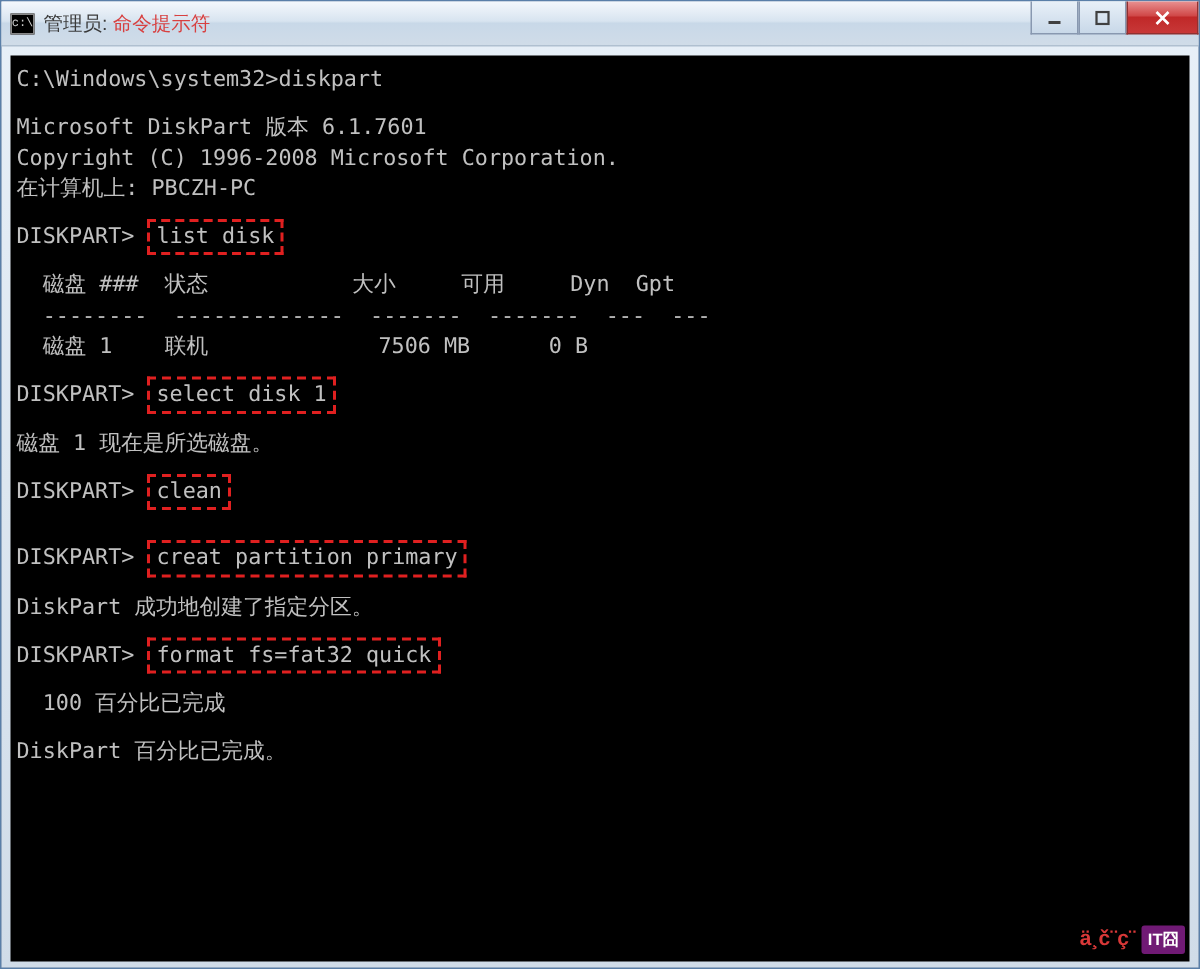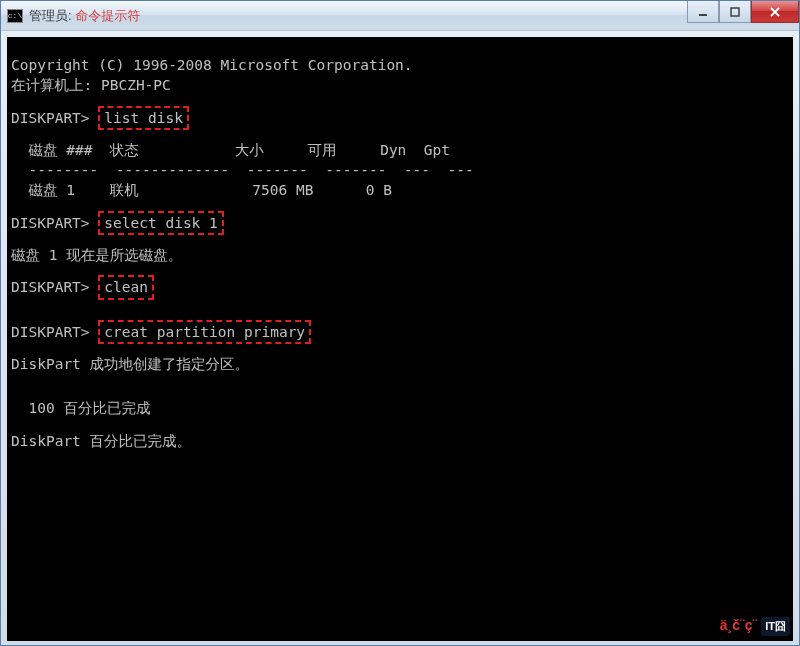--- a/index.html
+++ b/index.html
@@ -98,21 +98,21 @@
       position: absolute;
       bottom: 10px;
       right: 10px;
       font-family: "Arial", sans-serif;
       font-size: 14px;
       color: #d83838;
       font-weight: bold;
     }
     .watermark .logo {
       display: inline-block;
-      background: #0f172a;
+      background: #701a75;
       color: #fff;
       font-size: 11px;
       padding: 2px 4px;
       border-radius: 2px;
       margin-left: 4px;
     }
   </style>
 </head>
 <body>
 
@@ -137,41 +137,44 @@
       </div>
       <div class="win-btn close">
         <svg width="12" height="10" viewBox="0 0 12 10">
             <path d="M2 1 L10 9 M10 1 L2 9" stroke="#fff" stroke-width="1.8"></path>
           </svg>
       </div>
     </div>
   </div>
 
   <div class="terminal">
+    <div class="line">C:\Windows\system32&gt;diskpart</div>
     <div class="spacer"></div>
+    <div class="line">Microsoft DiskPart 版本 6.1.7601</div>
     <div class="line">Copyright (C) 1996-2008 Microsoft Corporation.</div>
     <div class="line">在计算机上: PBCZH-PC</div>
     <div class="spacer"></div>
     <div class="line"><span>DISKPART&gt; </span><span class="highlight-box">list disk</span></div>
     <div class="spacer"></div>
     <div class="line">  磁盘 ###  状态           大小     可用     Dyn  Gpt</div>
     <div class="line">  --------  -------------  -------  -------  ---  ---</div>
     <div class="line">  磁盘 1    联机             7506 MB      0 B</div>
     <div class="spacer"></div>
     <div class="line"><span>DISKPART&gt; </span><span class="highlight-box">select disk 1</span></div>
     <div class="spacer"></div>
     <div class="line">磁盘 1 现在是所选磁盘。</div>
     <div class="spacer"></div>
     <div class="line"><span>DISKPART&gt; </span><span class="highlight-box">clean</span></div>
     <div class="spacer"></div>
     <div class="spacer"></div>
     <div class="line"><span>DISKPART&gt; </span><span class="highlight-box">creat partition primary</span></div>
     <div class="spacer"></div>
     <div class="line">DiskPart 成功地创建了指定分区。</div>
     <div class="spacer"></div>
+    <div class="line"><span>DISKPART&gt; </span><span class="highlight-box">format fs=fat32 quick</span></div>
     <div class="spacer"></div>
     <div class="line">  100 百分比已完成</div>
     <div class="spacer"></div>
     <div class="line">DiskPart 百分比已完成。</div>
   </div>
 </div>
 
 <div class="watermark">
   <span>ä¸č¨ç¨</span><span class="logo">IT囧</span>
 </div>

